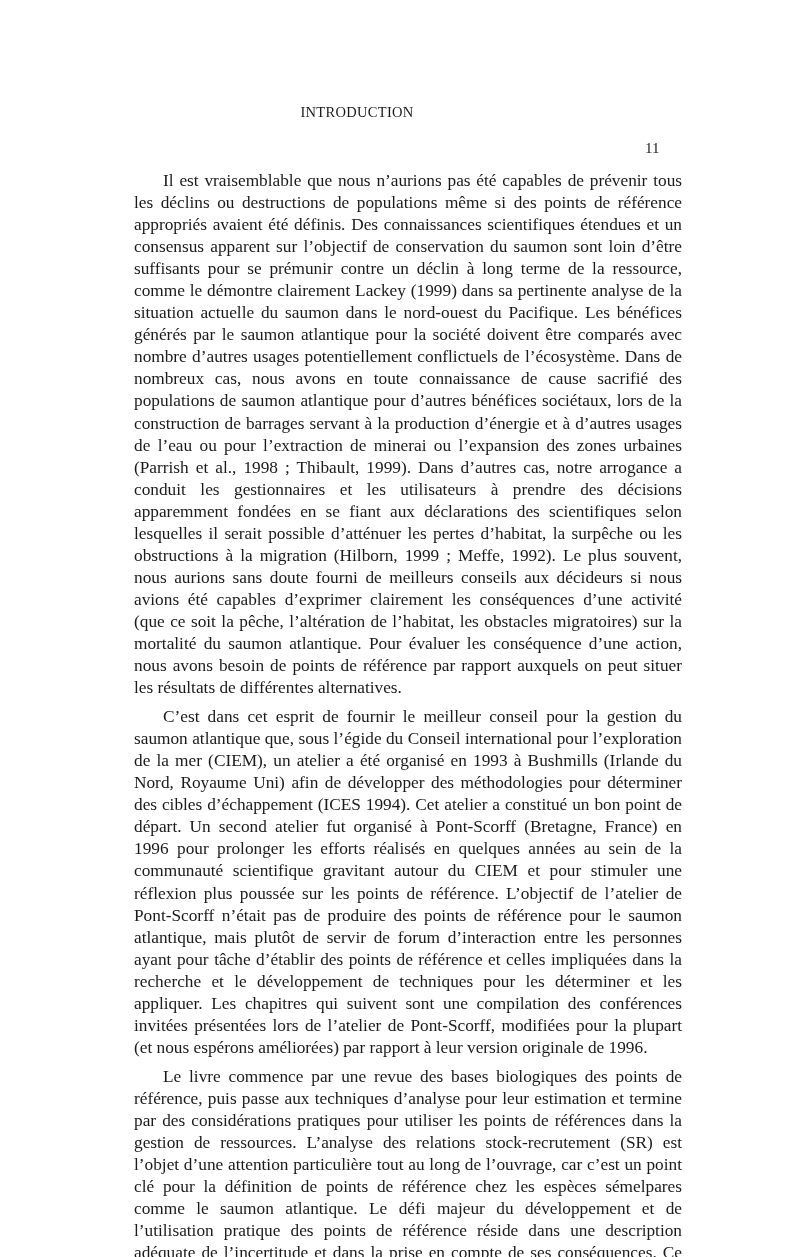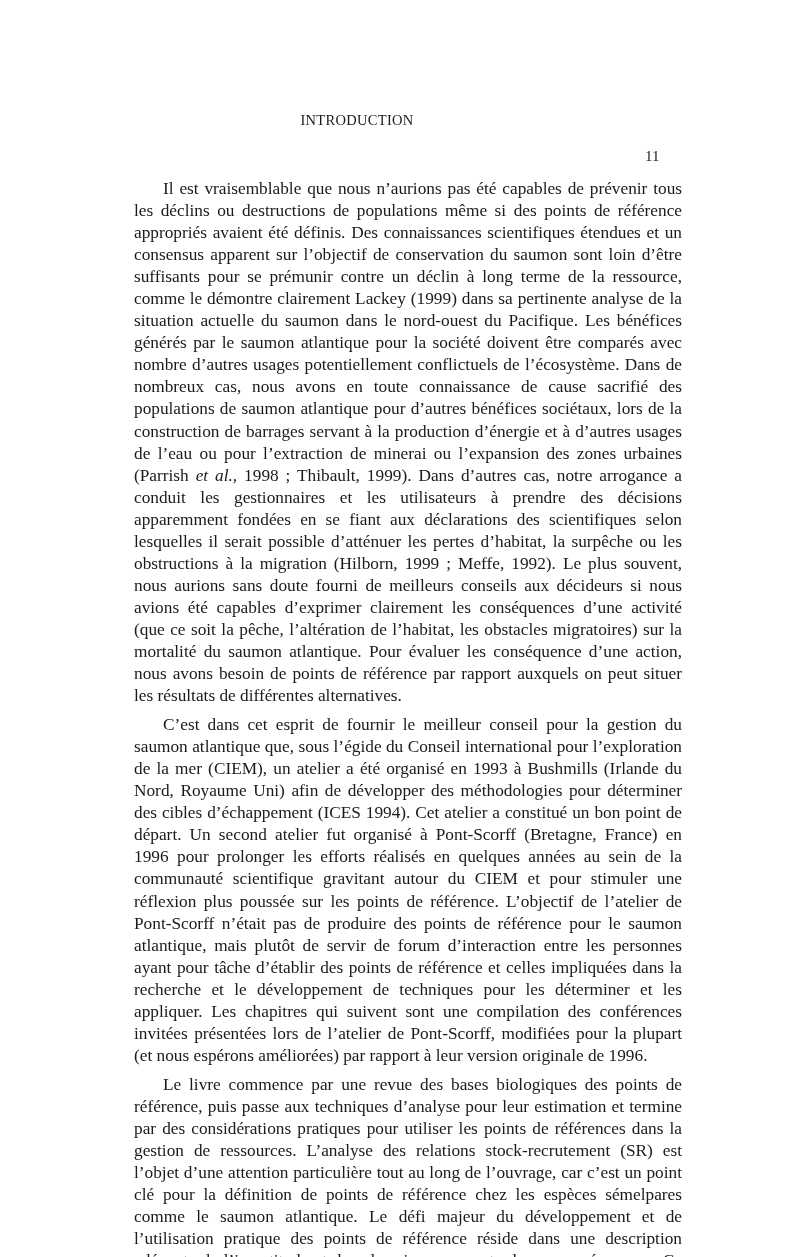--- a/index.html
+++ b/index.html
@@ -10,21 +10,21 @@
     body {
       width: 800px;
       height: 1257px;
       position: relative;
       overflow: hidden;
       font-family: "Liberation Serif", "DejaVu Serif", serif;
       color: #1a1a1a;
     }
     .page {
       position: absolute;
-      left: 0; top: 8px;
+      left: 0; top: 0;
       width: 800px;
       height: 948px;
     }
     .running-head {
       position: absolute;
       top: 104px;
       left: 0;
       width: 800px;
       height: 20px;
     }
@@ -49,21 +49,21 @@
       width: 548px;
     }
     .para {
       margin: 0 0 7px 0;
       text-indent: 29px;
       text-align: justify;
       font-size: 17.3px;
       line-height: 22.05px;
       hyphens: none;
     }
-    .para .ital { font-style: italic; }
+    .para .ital { }
   </style>
 </head>
 <body>
 
 <div class="page">
 
   <div class="running-head">
     <span class="running-title">INTRODUCTION</span>
     <span class="page-number">11</span>
   </div>

